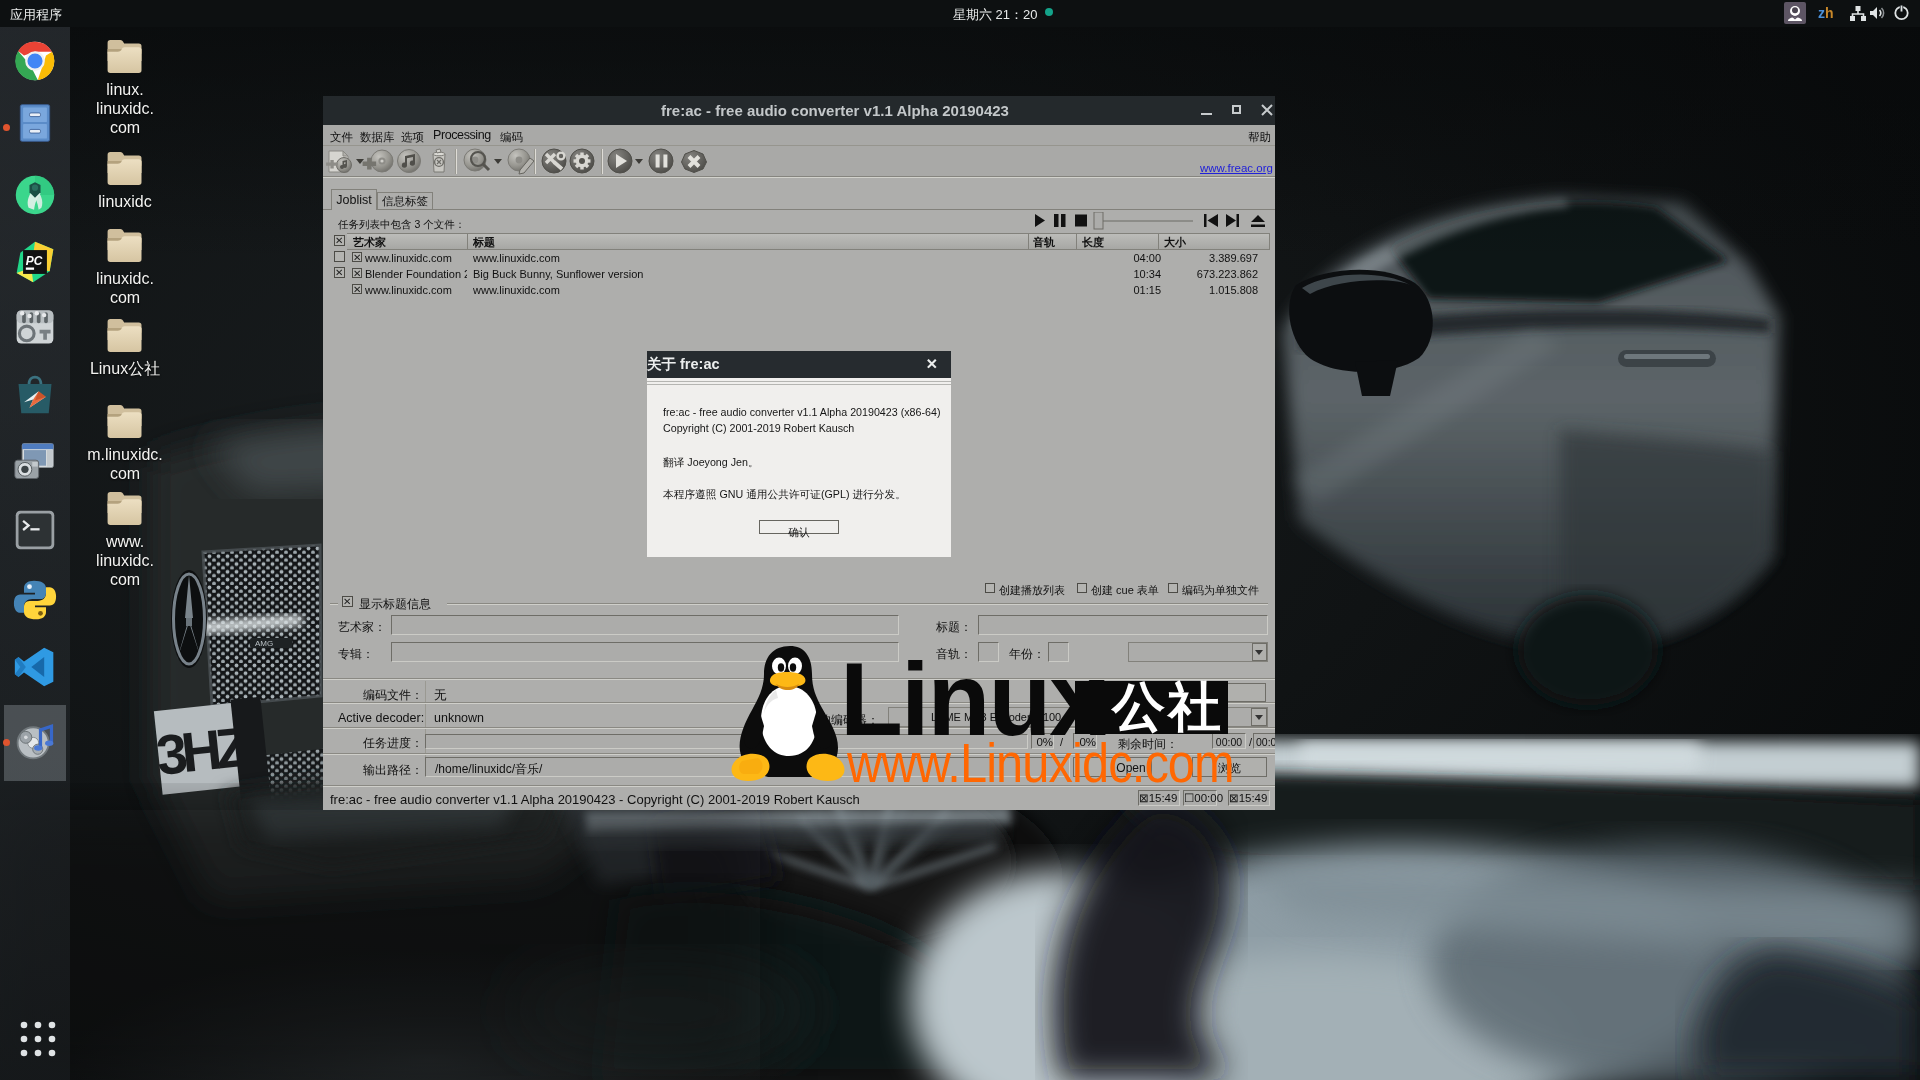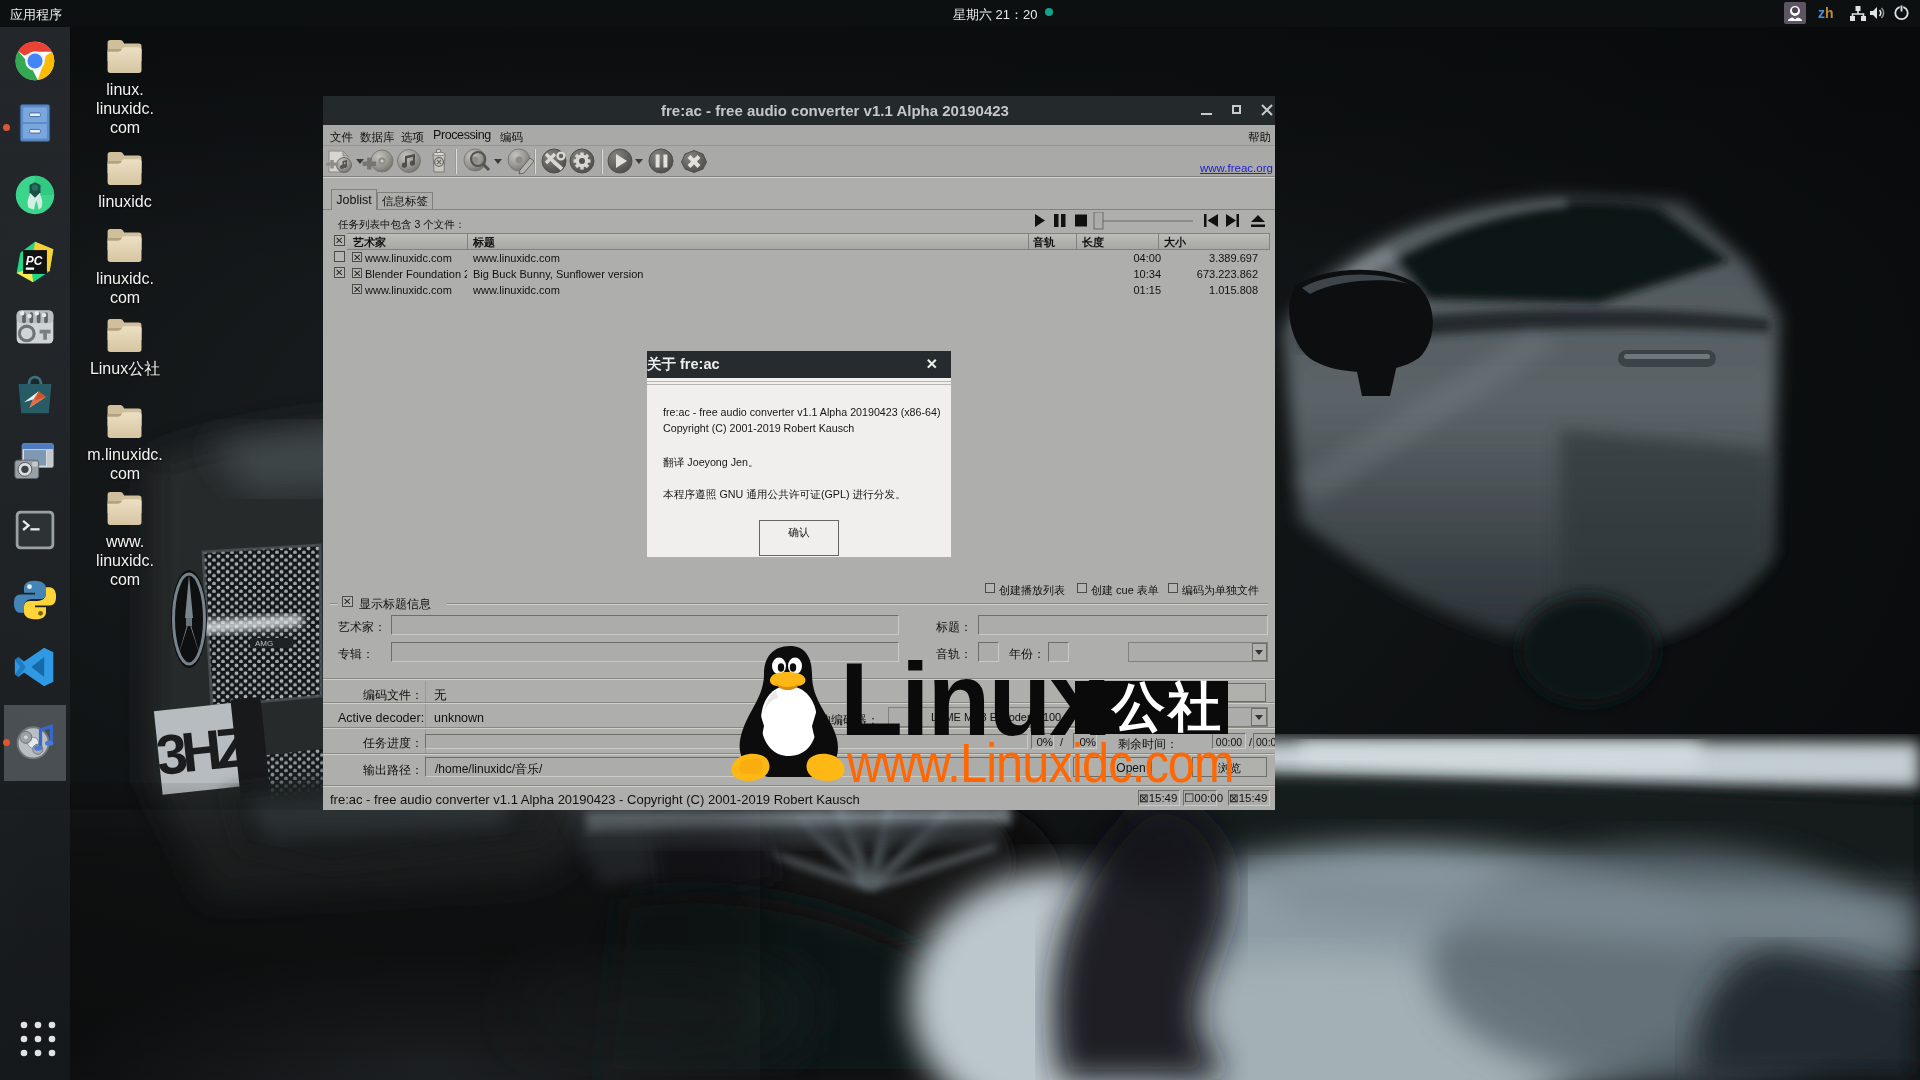--- a/index.html
+++ b/index.html
@@ -641,15 +641,15 @@
     </svg>
   </div>
   <div id="dlg">
     <div id="dlgt">关于 fre:ac<span style="position:absolute; right:13px; top:0px; font-weight:bold;">✕</span></div>
     <div class="abs" style="left:0; top:30px; width:304px; height:1px; background:#b5b5b2;"></div>
     <div class="abs" style="left:0; top:33px; width:304px; height:1px; background:#b5b5b2;"></div>
     <div class="abs" style="left:16px; top:55px;">fre:ac - free audio converter v1.1 Alpha 20190423 (x86-64)</div>
     <div class="abs" style="left:16px; top:71px;">Copyright (C) 2001-2019 Robert Kausch</div>
     <div class="abs" style="left:16px; top:105px;">翻译 Joeyong Jen。</div>
     <div class="abs" style="left:16px; top:137px;">本程序遵照 GNU 通用公共许可证(GPL) 进行分发。</div>
-    <div class="abs" style="left:112px; top:169px; width:80px; height:36px; border:1px solid #66655f; text-align:center; line-height:22px;">确认</div>
+    <div class="abs" style="left:112px; top:169px; width:80px; height:14px; border:1px solid #66655f; text-align:center; line-height:22px;">确认</div>
   </div>
 </div>
 
 </body></html>

